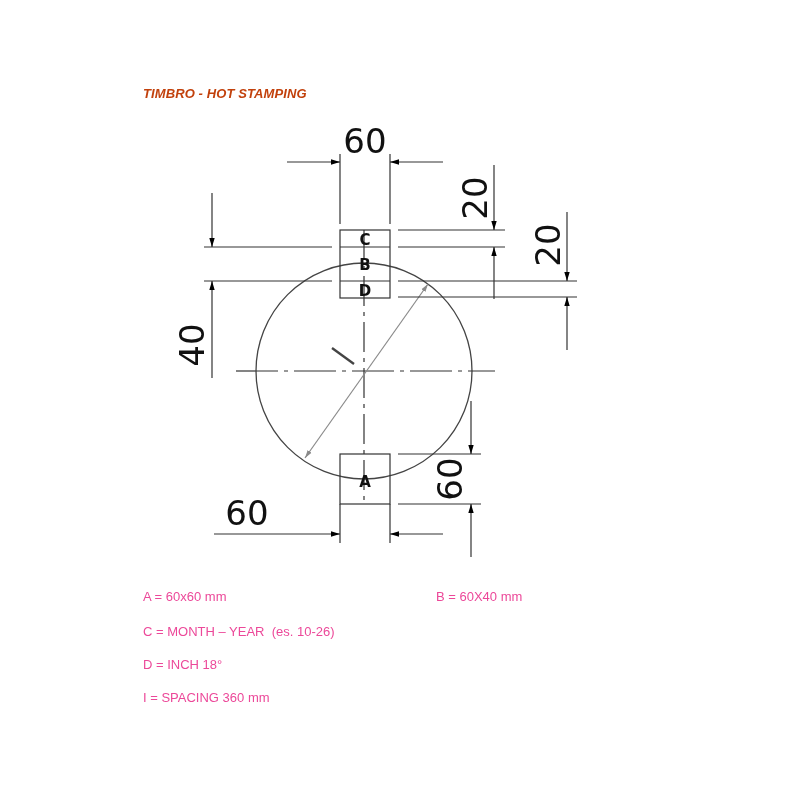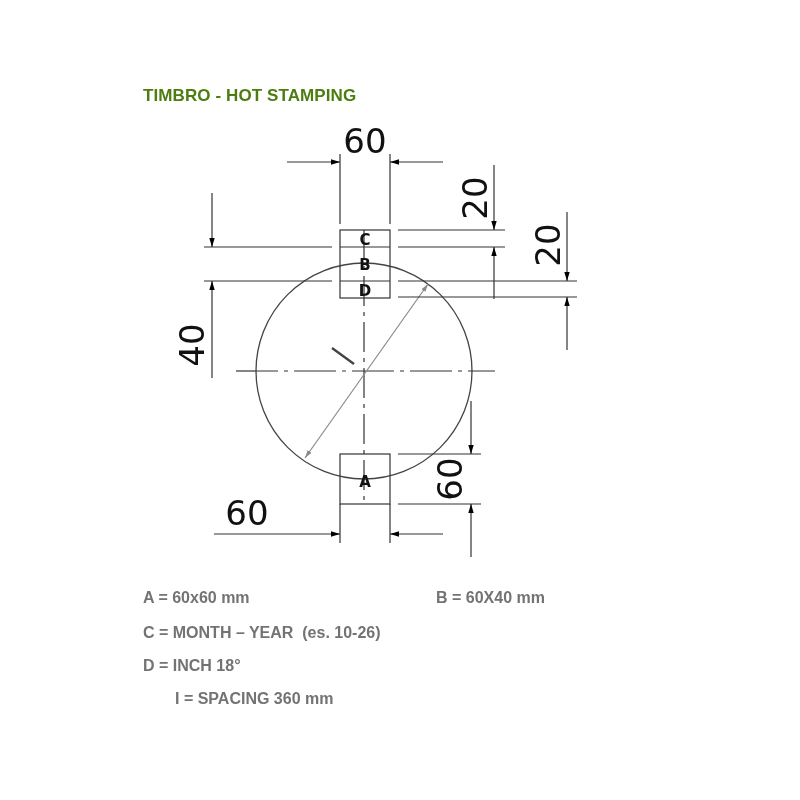--- a/index.html
+++ b/index.html
@@ -1,21 +1,21 @@
 <!DOCTYPE html>
 <html><head>
 <meta charset="utf-8">
 <style>
   html, body { margin: 0; padding: 0; background: #ffffff; }
   body { width: 800px; height: 800px; position: relative; overflow: hidden; font-family: "Liberation Sans", "DejaVu Sans", sans-serif; }
-  .title { position: absolute; left: 143px; top: 86px; font-size: 17px; font-weight: bold; color: #4d7c0f; letter-spacing: 0.1px; }
+  .title { position: absolute; left: 143px; top: 86px; font-size: 13px; font-weight: bold; color: #c2410c; letter-spacing: 0.1px; font-style: italic; }
   svg.drawing { position: absolute; left: 0; top: 0; }
   .dimtext { font-family: "DejaVu Sans", sans-serif; font-size: 34px; fill: #111; }
   .boxlabel { font-family: "DejaVu Sans", sans-serif; font-size: 15px; fill: #111; font-weight: bold; }
-  .legend { position: absolute; font-size: 16px; font-weight: bold; color: #737373; white-space: pre; }
+  .legend { position: absolute; font-size: 13px; font-weight: normal; color: #ec4899; white-space: pre; }
 </style>
 </head>
 <body>
 
 <div class="title">TIMBRO - HOT STAMPING</div>
 
 <svg class="drawing" width="800" height="800" viewBox="0 0 800 800" xmlns="http://www.w3.org/2000/svg">
   <defs>
     <marker id="arr" viewBox="0 0 10 10" refX="10" refY="5" markerWidth="9" markerHeight="18" orient="auto-start-reverse" markerUnits="userSpaceOnUse">
       <path d="M0,2 L10,5 L0,8 Z" fill="#000"></path>
@@ -105,13 +105,13 @@
     <line x1="214" y1="534" x2="340" y2="534" marker-end="url(#arr)"></line>
     <line x1="443" y1="534" x2="390" y2="534" marker-end="url(#arr)"></line>
   </g>
   <text class="dimtext" x="247" y="525" text-anchor="middle">60</text>
 </svg>
 
 <div class="legend" style="left:143px; top:589px;">A = 60x60 mm</div>
 <div class="legend" style="left:436px; top:589px;">B = 60X40 mm</div>
 <div class="legend" style="left:143px; top:624px;">C = MONTH – YEAR  (es. 10-26)</div>
 <div class="legend" style="left:143px; top:657px;">D = INCH 18°</div>
-<div class="legend" style="left:143px; top:690px;margin-left:32px;">I = SPACING 360 mm</div>
+<div class="legend" style="left:143px; top:690px;">I = SPACING 360 mm</div>
 
 </body></html>

